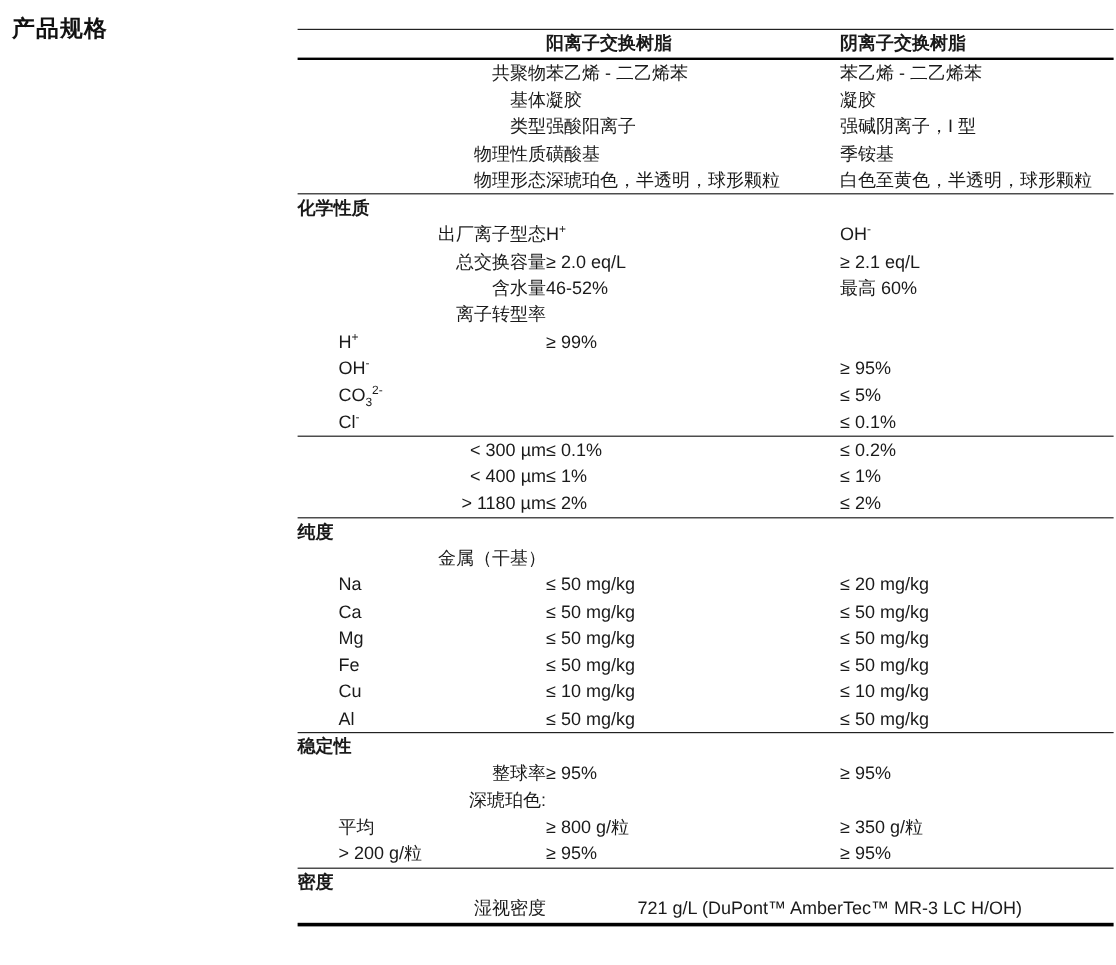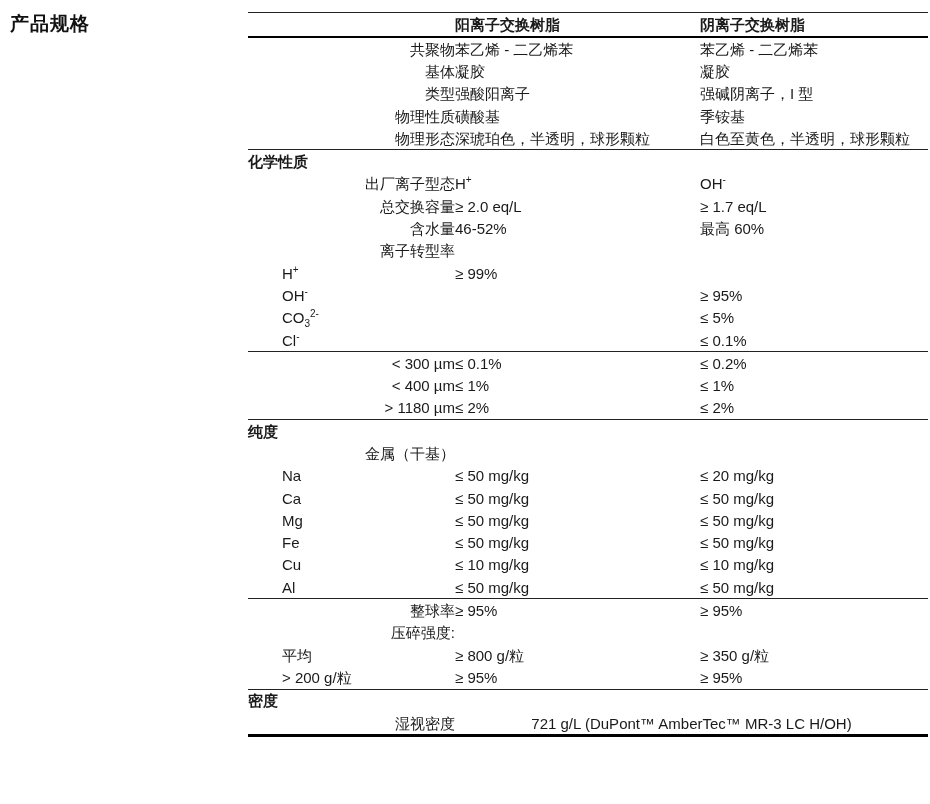--- a/index.html
+++ b/index.html
@@ -17,21 +17,21 @@
     left: 10px; top: 11px;
     font-size: 19px;
     font-weight: 700;
     letter-spacing: 1px;
     color: #111111;
     white-space: nowrap;
   }
 
   .spec-table {
     position: absolute;
-    left: 248px; top: 12px;
+    left: 248px; top: 24px;
     width: 680px;
     font-size: 15px;
     line-height: 1;
   }
 
   .row {
     display: grid;
     grid-template-columns: 207px 245px 228px;
     height: 22.3px;
     align-items: center;
@@ -121,21 +121,21 @@
             <div class="cell"></div>
           </div>
           <div class="row">
             <div class="cell ind1">出厂离子型态</div>
             <div class="cell">H<sup>+</sup></div>
             <div class="cell">OH<sup>-</sup></div>
           </div>
           <div class="row">
             <div class="cell ind1">总交换容量</div>
             <div class="cell">≥ 2.0 eq/L</div>
-            <div class="cell">≥ 1.7 eq/L</div>
+            <div class="cell">≥ 2.1 eq/L</div>
           </div>
           <div class="row">
             <div class="cell ind1">含水量</div>
             <div class="cell">46-52%</div>
             <div class="cell">最高 60%</div>
           </div>
           <div class="row">
             <div class="cell ind1">离子转型率</div>
             <div class="cell"></div>
             <div class="cell"></div>
@@ -215,26 +215,31 @@
             <div class="cell">≤ 10 mg/kg</div>
           </div>
           <div class="row">
             <div class="cell ind2">Al</div>
             <div class="cell">≤ 50 mg/kg</div>
             <div class="cell">≤ 50 mg/kg</div>
           </div>
         </div>
         <div class="section">
           <div class="row">
+            <div class="cell title ind0">稳定性</div>
+            <div class="cell"></div>
+            <div class="cell"></div>
+          </div>
+          <div class="row">
             <div class="cell ind1">整球率</div>
             <div class="cell">≥ 95%</div>
             <div class="cell">≥ 95%</div>
           </div>
           <div class="row">
-            <div class="cell ind1">压碎强度:</div>
+            <div class="cell ind1">深琥珀色:</div>
             <div class="cell"></div>
             <div class="cell"></div>
           </div>
           <div class="row">
             <div class="cell ind2">平均</div>
             <div class="cell">≥ 800 g/粒</div>
             <div class="cell">≥ 350 g/粒</div>
           </div>
           <div class="row">
             <div class="cell ind2">&gt; 200 g/粒</div>

